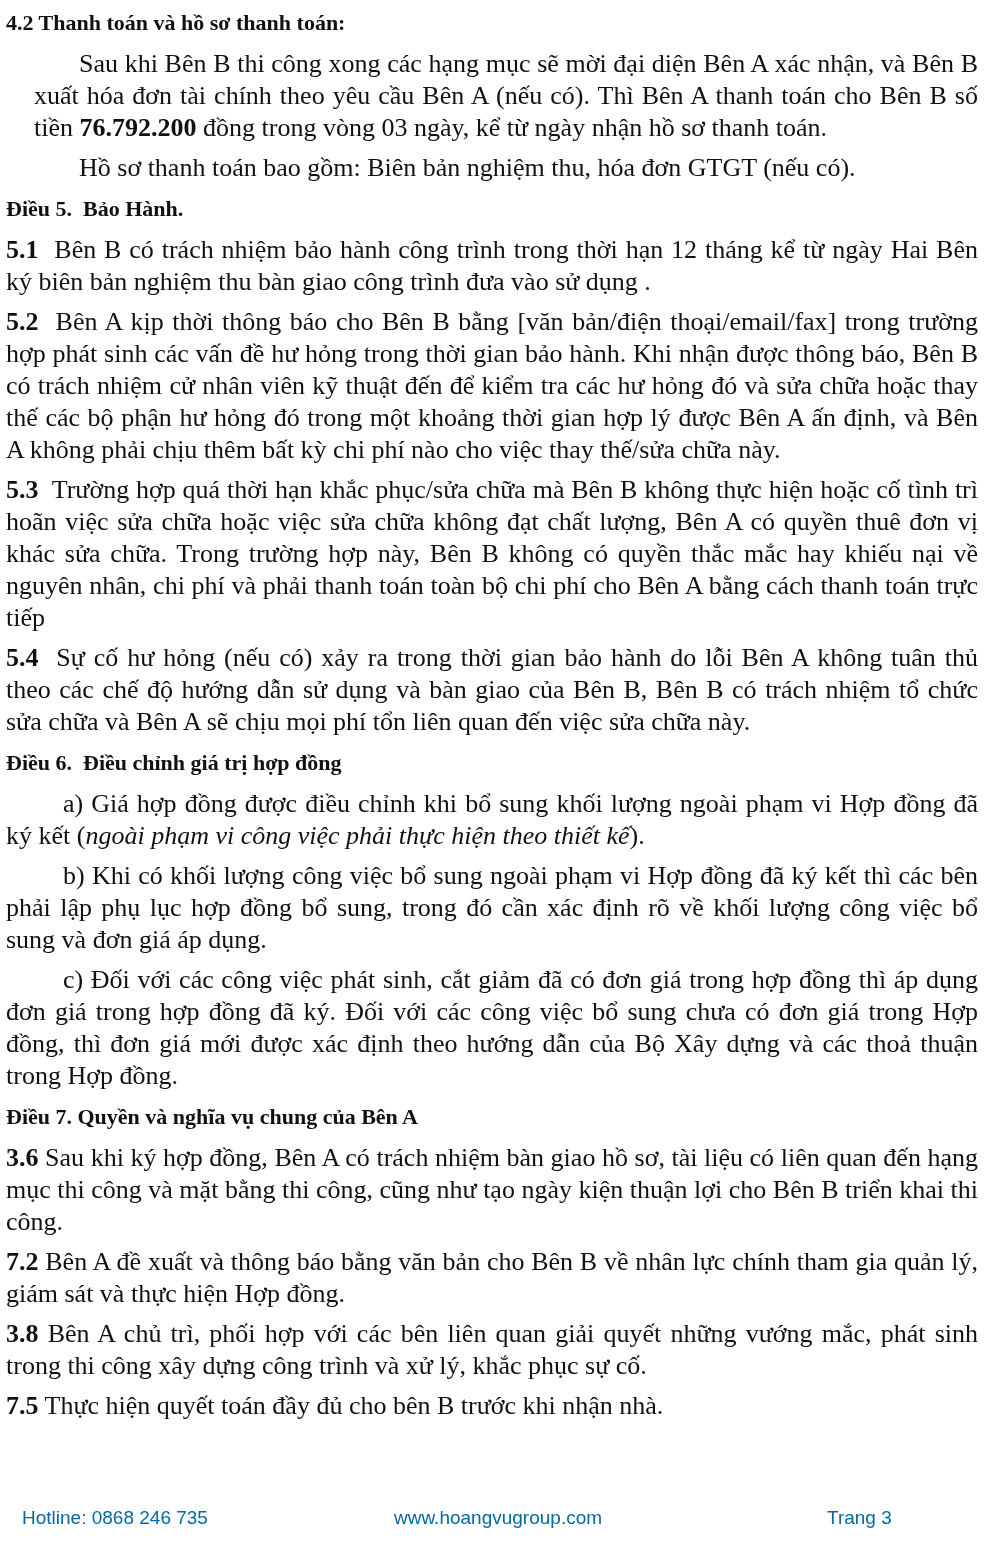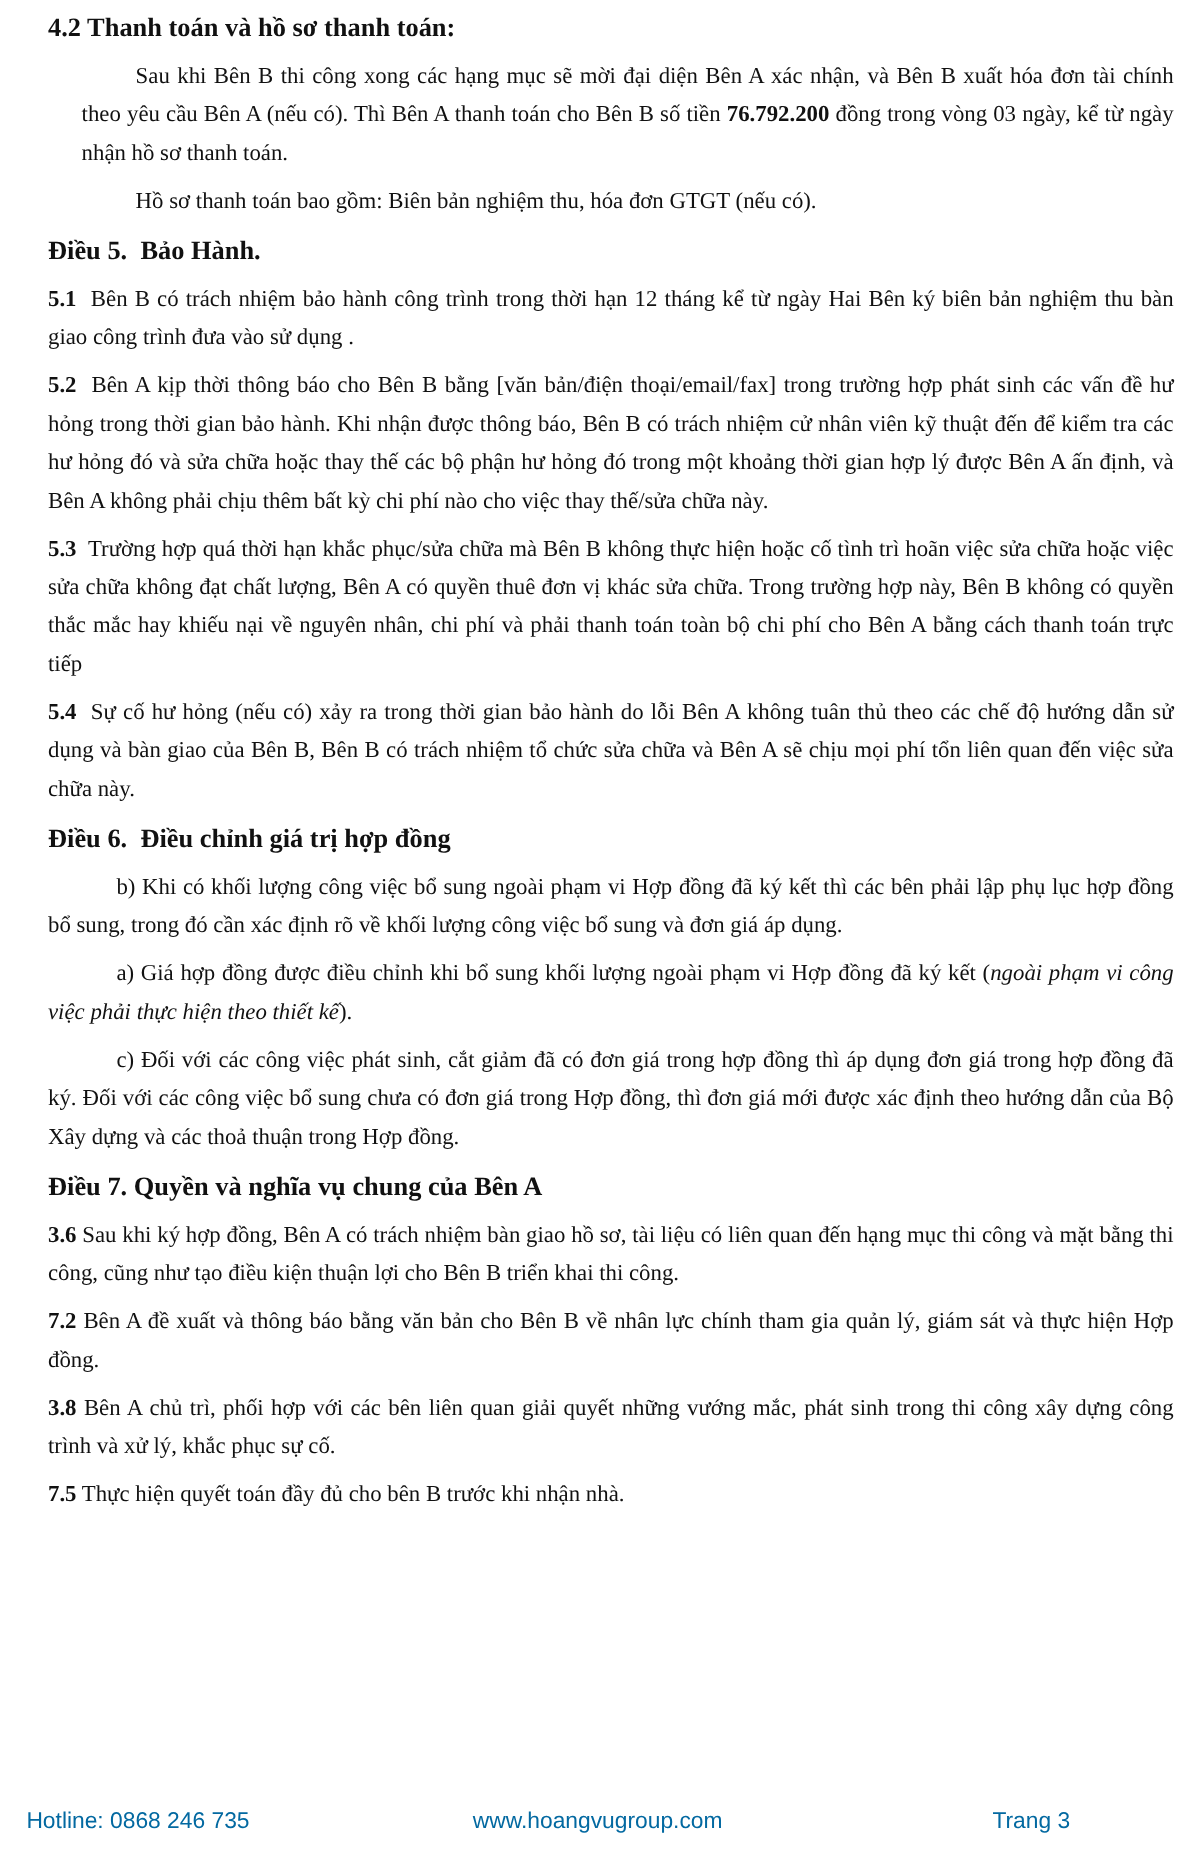--- a/index.html
+++ b/index.html
@@ -1,36 +1,36 @@
 <!DOCTYPE html>
 <html><head>
 <meta charset="utf-8">
 <style>
   html, body { margin: 0; padding: 0; background: #ffffff; }
   .page {
     position: relative;
     width: 1000px;
     height: 1546px;
     box-sizing: border-box;
-    padding: 6px 22px 0 40px;
+    padding: 6px 22px 0 6px;
     background: #ffffff;
     color: #111111;
     font-family: "Liberation Serif", serif;
     overflow: hidden;
   }
   .heading {
     font-size: 22px;
     line-height: 33px;
     font-weight: bold;
     margin: 7px 0 9px 0;
     text-align: left;
   }
   .heading.first { margin-top: 0; }
   p.body {
-    font-size: 19px;
+    font-size: 26px;
     line-height: 32px;
     text-align: justify;
     margin: 0 0 8px 0;
   }
   p.pay-block {
     margin-left: 28px;
     text-indent: 45px;
   }
   p.first-indent-73 { text-indent: 73px; }
   p.first-indent-57 { text-indent: 57px; }
@@ -68,29 +68,29 @@
   <p class="body"><span class="num">5.1</span><span>&nbsp; Bên B có trách nhiệm bảo hành công trình trong thời hạn 12 tháng kể từ ngày Hai Bên ký biên bản nghiệm thu bàn giao công trình đưa vào sử dụng .</span></p>
 
   <p class="body"><span class="num">5.2</span><span>&nbsp; Bên A kịp thời thông báo cho Bên B bằng [văn bản/điện thoại/email/fax] trong trường hợp phát sinh các vấn đề hư hỏng trong thời gian bảo hành. Khi nhận được thông báo, Bên B có trách nhiệm cử nhân viên kỹ thuật đến để kiểm tra các hư hỏng đó và sửa chữa hoặc thay thế các bộ phận hư hỏng đó trong một khoảng thời gian hợp lý được Bên A ấn định, và Bên A không phải chịu thêm bất kỳ chi phí nào cho việc thay thế/sửa chữa này.</span></p>
 
   <p class="body"><span class="num">5.3</span><span>&nbsp; Trường hợp quá thời hạn khắc phục/sửa chữa mà Bên B không thực hiện hoặc cố tình trì hoãn việc sửa chữa hoặc việc sửa chữa không đạt chất lượng, Bên A có quyền thuê đơn vị khác sửa chữa. Trong trường hợp này, Bên B không có quyền thắc mắc hay khiếu nại về nguyên nhân, chi phí và phải thanh toán toàn bộ chi phí cho Bên A bằng cách thanh toán trực tiếp</span></p>
 
   <p class="body"><span class="num">5.4</span><span>&nbsp; Sự cố hư hỏng (nếu có) xảy ra trong thời gian bảo hành do lỗi Bên A không tuân thủ theo các chế độ hướng dẫn sử dụng và bàn giao của Bên B, Bên B có trách nhiệm tổ chức sửa chữa và Bên A sẽ chịu mọi phí tổn liên quan đến việc sửa chữa này.</span></p>
 
   <h2 class="heading">Điều 6.&nbsp; Điều chỉnh giá trị hợp đồng</h2>
 
+  <p class="body first-indent-57"><span>a) Giá hợp đồng được điều chỉnh khi bổ sung khối lượng ngoài phạm vi Hợp đồng đã ký kết (</span><span class="it">ngoài phạm vi công việc phải thực hiện theo thiết kế</span><span>).</span></p>
+
   <p class="body first-indent-57">b) Khi có khối lượng công việc bổ sung ngoài phạm vi Hợp đồng đã ký kết thì các bên phải lập phụ lục hợp đồng bổ sung, trong đó cần xác định rõ về khối lượng công việc bổ sung và đơn giá áp dụng.</p>
-
-  <p class="body first-indent-57"><span>a) Giá hợp đồng được điều chỉnh khi bổ sung khối lượng ngoài phạm vi Hợp đồng đã ký kết (</span><span class="it">ngoài phạm vi công việc phải thực hiện theo thiết kế</span><span>).</span></p>
 
   <p class="body first-indent-57">c) Đối với các công việc phát sinh, cắt giảm đã có đơn giá trong hợp đồng thì áp dụng đơn giá trong hợp đồng đã ký. Đối với các công việc bổ sung chưa có đơn giá trong Hợp đồng, thì đơn giá mới được xác định theo hướng dẫn của Bộ Xây dựng và các thoả thuận trong Hợp đồng.</p>
 
   <h2 class="heading">Điều 7. Quyền và nghĩa vụ chung của Bên A</h2>
 
-  <p class="body"><span class="num">3.6</span><span> Sau khi ký hợp đồng, Bên A có trách nhiệm bàn giao hồ sơ, tài liệu có liên quan đến hạng mục thi công và mặt bằng thi công, cũng như tạo điều kiện thuận lợi cho Bên B triển khai thi công.</span></p>
+  <p class="body"><span class="num">3.6</span><span> Sau khi ký hợp đồng, Bên A có trách nhiệm bàn giao hồ sơ, tài liệu có liên quan đến hạng mục thi công và mặt bằng thi công, cũng như tạo ngày kiện thuận lợi cho Bên B triển khai thi công.</span></p>
 
   <p class="body"><span class="num">7.2</span><span> Bên A đề xuất và thông báo bằng văn bản cho Bên B về nhân lực chính tham gia quản lý, giám sát và thực hiện Hợp đồng.</span></p>
 
   <p class="body"><span class="num">3.8</span><span> Bên A chủ trì, phối hợp với các bên liên quan giải quyết những vướng mắc, phát sinh trong thi công xây dựng công trình và xử lý, khắc phục sự cố.</span></p>
 
 
   <p class="body"><span class="num">7.5</span><span> Thực hiện quyết toán đầy đủ cho bên B trước khi nhận nhà.</span></p>
 
   <div class="footer">
     <span class="f-hotline">Hotline: 0868 246 735</span>

